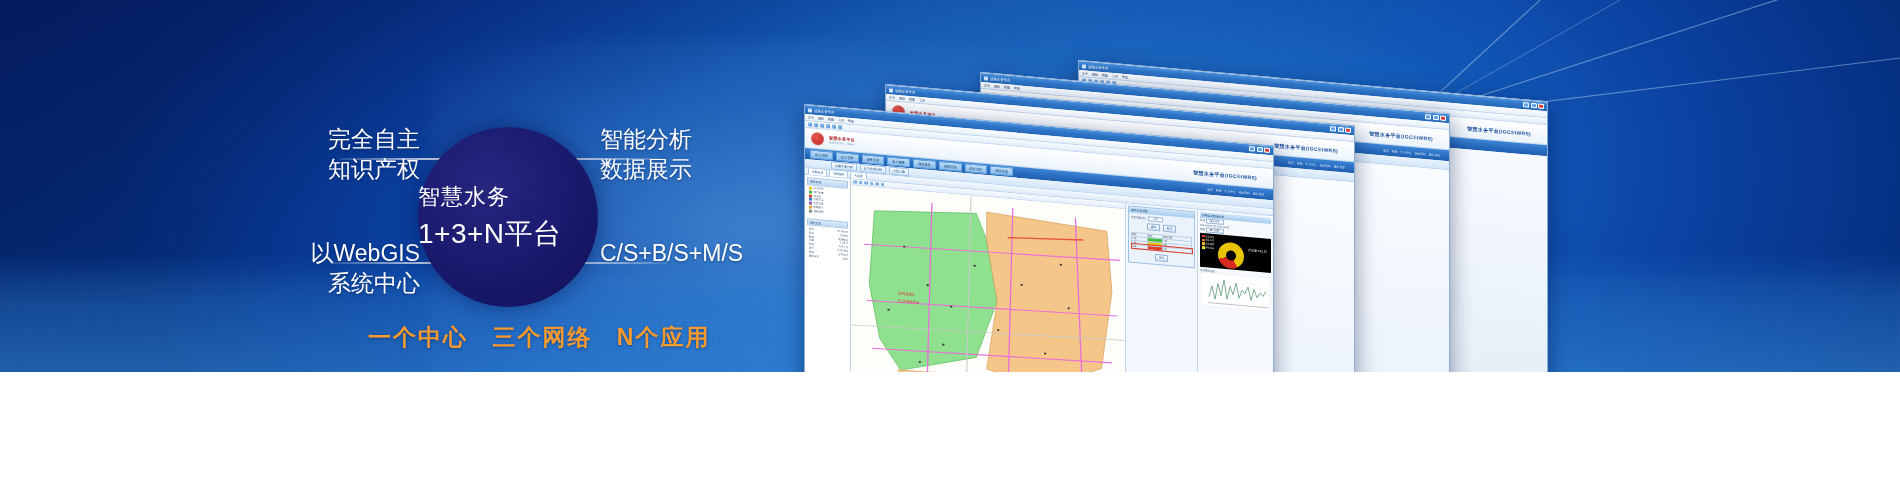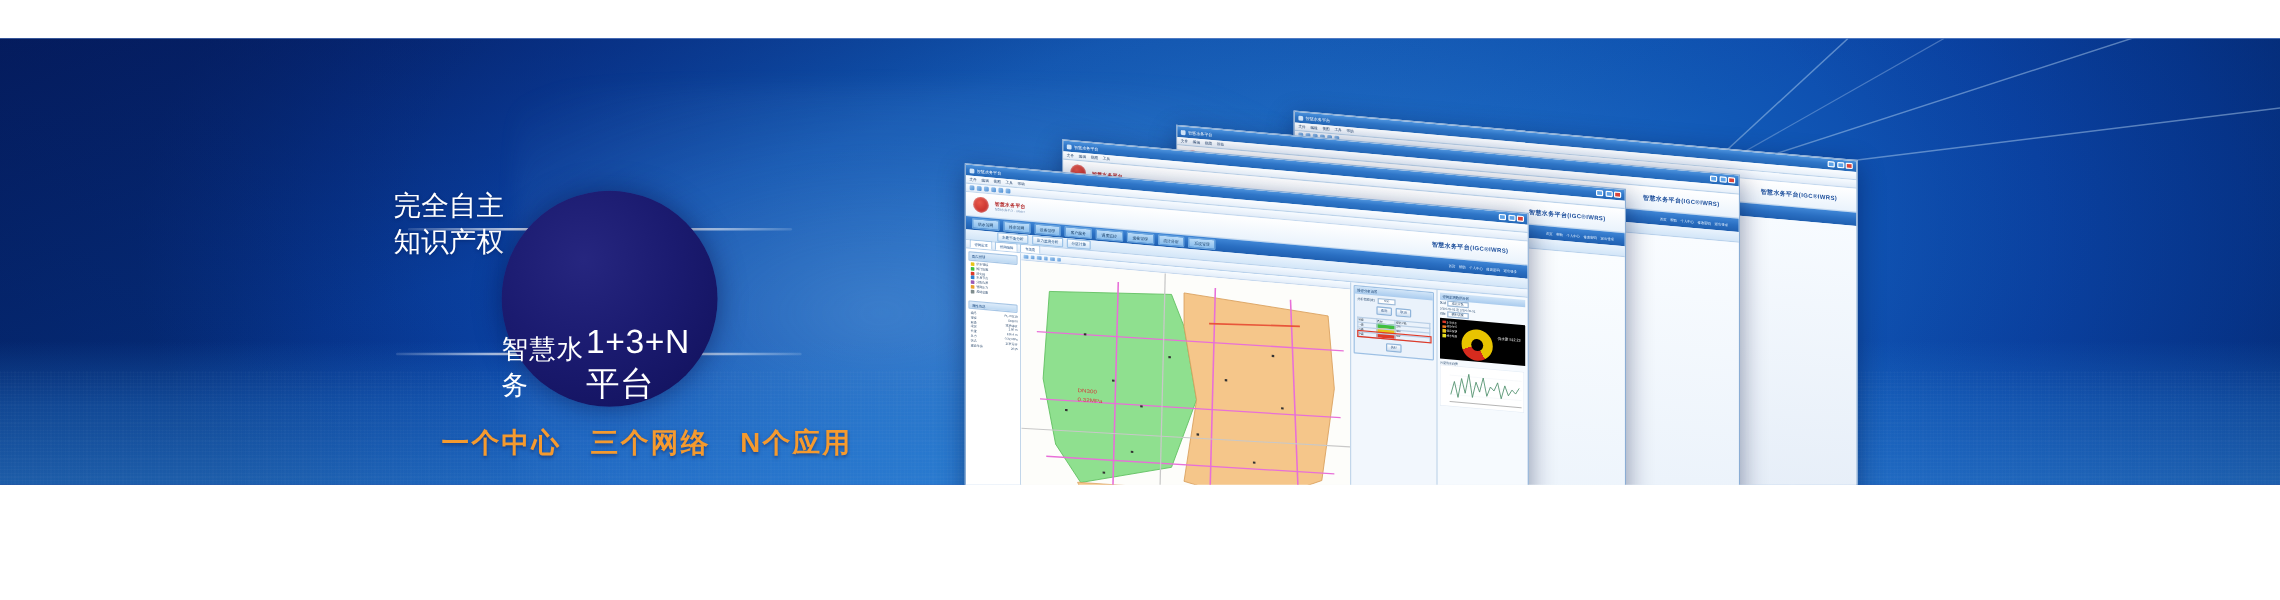--- a/index.html
+++ b/index.html
@@ -6,21 +6,20 @@
   html, body {
     width: 1900px; height: 500px;
     overflow: hidden;
     font-family: "Liberation Sans", "DejaVu Sans", sans-serif;
   }
   #stage {
     position: relative;
     width: 1900px; height: 372px;
     overflow: hidden;
     background: #0b3fa8;
-    margin-top: 32px;
   }
   
   .bg-base {
     position: absolute; inset: 0;
     background:
       radial-gradient(ellipse 950px 520px at 56% 46%, #2a7fd4 0%, #1d6ac4 22%, #1158b6 45%, #0b45a8 68%, #073a96 85%, #05307f 100%);
   }
   .bg-vignette {
     position: absolute; inset: 0;
     background:
@@ -75,22 +74,22 @@
   .connector.c-bl { left: 330px; top: 262px; width: 120px; background: linear-gradient(to right, rgba(255,255,255,.12), rgba(255,255,255,.9)); }
   .connector.c-br { left: 548px; top: 262px; width: 120px; background: linear-gradient(to left, rgba(255,255,255,.12), rgba(255,255,255,.9)); }
 
   .hub {
     position: absolute;
     left: 418px; top: 127px;
     width: 180px; height: 180px;
     border-radius: 50%;
     background: radial-gradient(circle at 38% 32%, #26267f 0%, #1b1b70 45%, #141462 80%, #101055 100%);
     box-shadow: 0 0 22px rgba(5,15,70,.5);
-    display: flex; flex-direction: row;
-    align-items: flex-end; justify-content: center;
+    display: flex; flex-direction: column;
+    align-items: flex-start; justify-content: center;
     color: #fff;
   }
   .hub-l1 { font-size: 22px; letter-spacing: 1px; margin-bottom: 3px; }
   .hub-l2 { font-size: 27px; letter-spacing: .5px; margin-bottom: 2px; white-space: nowrap; }
   .hub-l2 sup { font-size: 13px; vertical-align: super; }
   .hub-l3 { font-size: 28px; letter-spacing: .5px; }
 
   .tagline {
     position: absolute;
     left: 368px; top: 322px;
@@ -289,23 +288,32 @@
     <div class="connector c-tl"></div>
     <div class="connector c-tr"></div>
     <div class="connector c-bl"></div>
     <div class="connector c-br"></div>
 
     <div class="label l-tl">
       <span class="ln">完全自主</span>
       <span class="ln">知识产权</span>
     </div>
 
-
+    <div class="label l-tr">
+      <span class="ln">智能分析</span>
+      <span class="ln">数据展示</span>
+    </div>
+
+    <div class="label l-bl">
+      <span class="ln">以WebGIS</span>
+      <span class="ln">系统中心</span>
+    </div>
 
     <div class="label l-br">
+      <span class="ln">C/S+B/S+M/S</span>
     </div>
 
     <div class="hub">
       <div class="hub-l1">智慧水务</div>
       <div class="hub-l3">1+3+N平台</div>
     </div>
 
     <div class="tagline">
       <span>一个中心</span>
       <span>三个网络</span>

